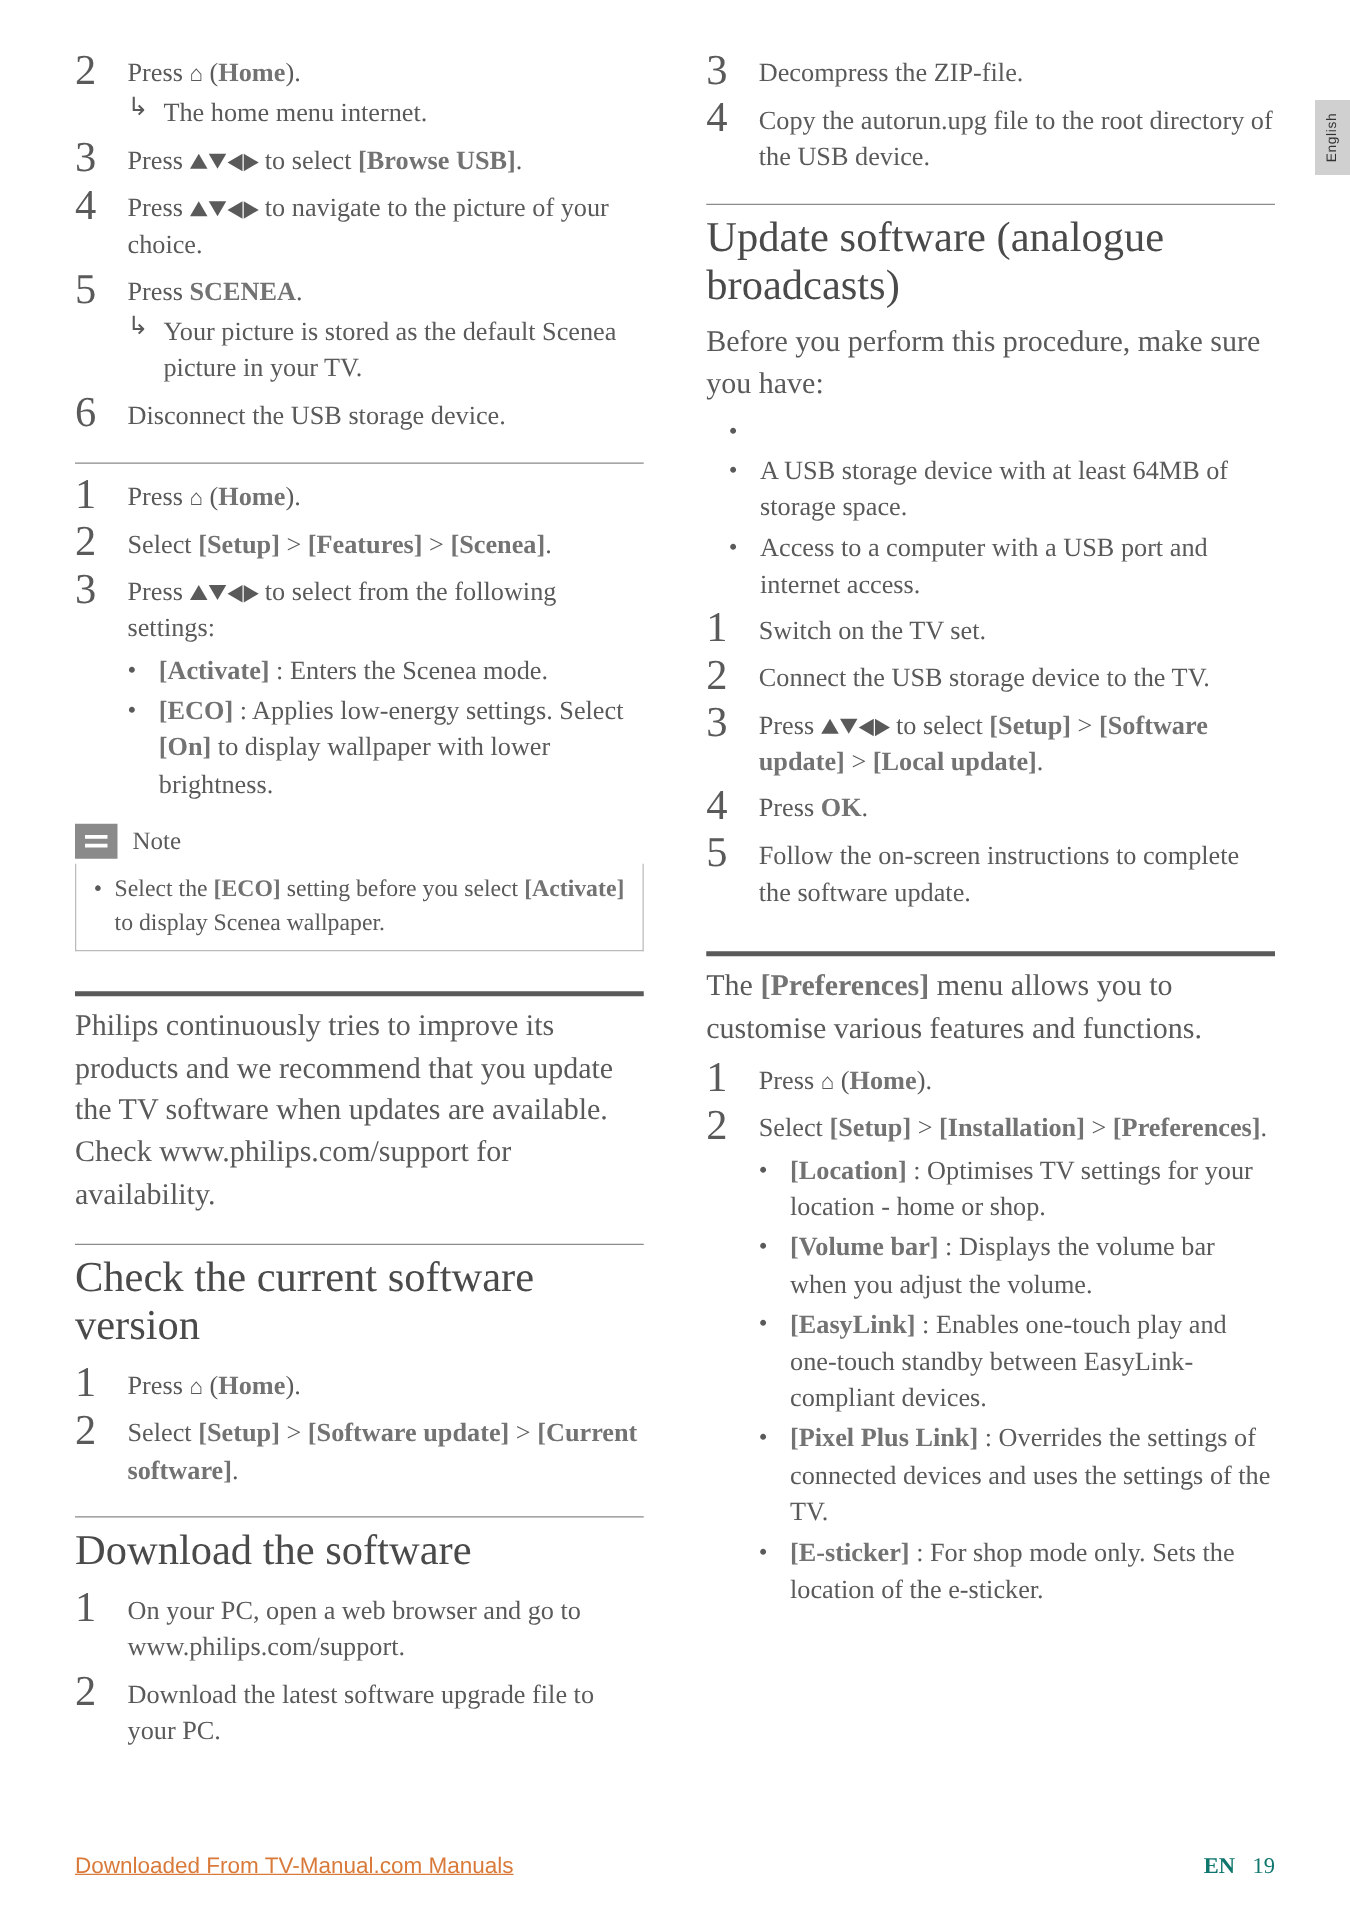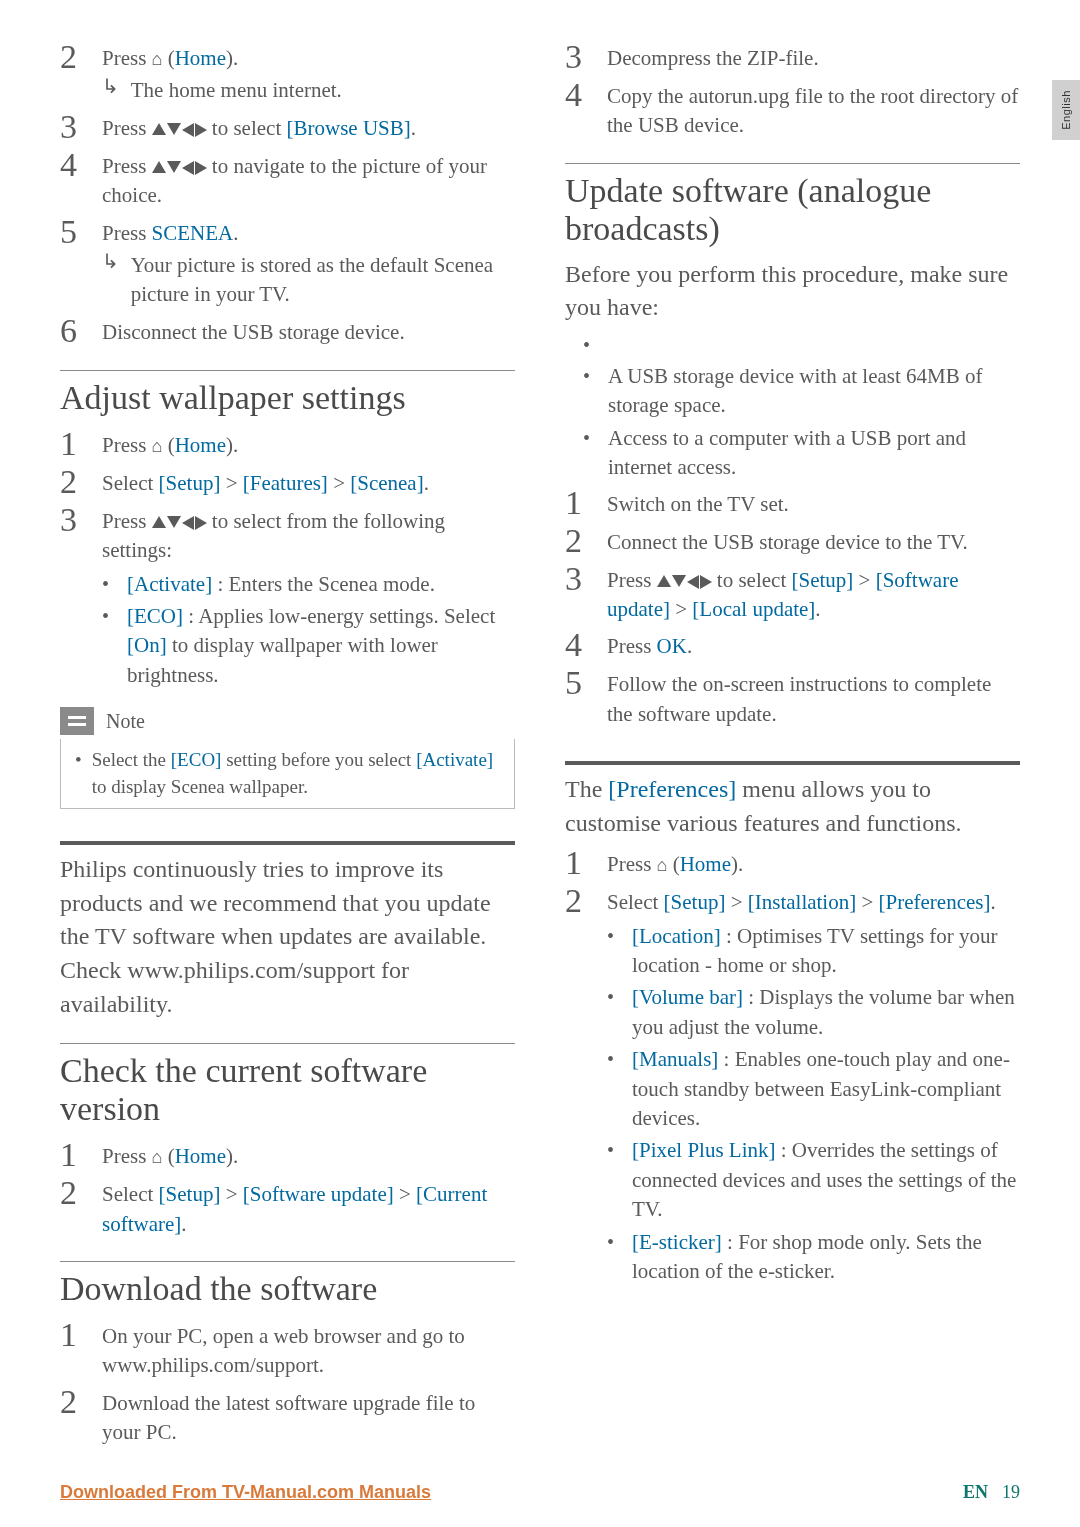--- a/index.html
+++ b/index.html
@@ -67,21 +67,21 @@
       display: flex;
       gap: 18px;
       margin-bottom: 3px;
     }
     .bullet-dot {
       flex-shrink: 0;
       font-size: 20px;
       line-height: 1.4;
     }
     .bullet-text { font-size: 21px; line-height: 1.4; }
-    .bold { font-weight: normal; color: #0369a1; }
+    .bold { font-weight: bold; color: #737373; }
     h2.section {
       font-size: 34px;
       font-weight: normal;
       color: #4a4a4a;
       margin-top: 24px;
       margin-bottom: 10px;
     }
     h1.major {
       font-size: 38px;
       font-weight: normal;
@@ -170,21 +170,20 @@
       right: 60px;
       display: flex;
       justify-content: space-between;
       align-items: flex-end;
     }
     .dl-link {
       color: #d97a3a;
       font-size: 18px;
       text-decoration: underline;
       font-family: Arial, sans-serif;
-      font-weight: bold;
     }
     .page-num {
       font-size: 18px;
       color: #0f766e;
     }
     .page-num .en { font-weight: bold; margin-right: 14px; }
     .sub-bullets { margin-left: 0; }
     .sub-bullets .bullet-item { margin-left: 40px; }
   </style>
 </head>
@@ -241,21 +240,20 @@
             </div>
         </div>
       </li>
       <li class="step">
         <div class="step-num">6</div>
         <div class="step-body">Disconnect the USB storage device.</div>
       </li>
     </ol>
 
     <hr class="thin-rule">
-    <h2 class="section" style="margin-top:0">Adjust wallpaper settings</h2>
 
     <ol class="step-list">
       <li class="step">
         <div class="step-num">1</div>
         <div class="step-body">Press <span class="home-icon">⌂</span> (<span class="bold">Home</span>).</div>
       </li>
       <li class="step">
         <div class="step-num">2</div>
         <div class="step-body">Select <span class="bold">[Setup]</span> &gt; <span class="bold">[Features]</span> &gt; <span class="bold">[Scenea]</span>.</div>
       </li>
@@ -400,21 +398,21 @@
             <li class="bullet-item" style="margin-left:0">
                 <span class="bullet-dot">•</span>
                 <span class="bullet-text"><span class="bold">[Location]</span><span> : Optimises TV settings for your location - home or shop.</span></span>
               </li>
             <li class="bullet-item" style="margin-left:0">
                 <span class="bullet-dot">•</span>
                 <span class="bullet-text"><span class="bold">[Volume bar]</span><span> : Displays the volume bar when you adjust the volume.</span></span>
               </li>
             <li class="bullet-item" style="margin-left:0">
                 <span class="bullet-dot">•</span>
-                <span class="bullet-text"><span class="bold">[Manuals]</span><span> : Enables one-touch play and one-touch standby between EasyLink-compliant devices.</span></span>
+                <span class="bullet-text"><span class="bold">[EasyLink]</span><span> : Enables one-touch play and one-touch standby between EasyLink-compliant devices.</span></span>
               </li>
             <li class="bullet-item" style="margin-left:0">
                 <span class="bullet-dot">•</span>
                 <span class="bullet-text"><span class="bold">[Pixel Plus Link]</span><span> : Overrides the settings of connected devices and uses the settings of the TV.</span></span>
               </li>
             <li class="bullet-item" style="margin-left:0">
                 <span class="bullet-dot">•</span>
                 <span class="bullet-text"><span class="bold">[E-sticker]</span><span> : For shop mode only. Sets the location of the e-sticker.</span></span>
               </li>
           </ul>

